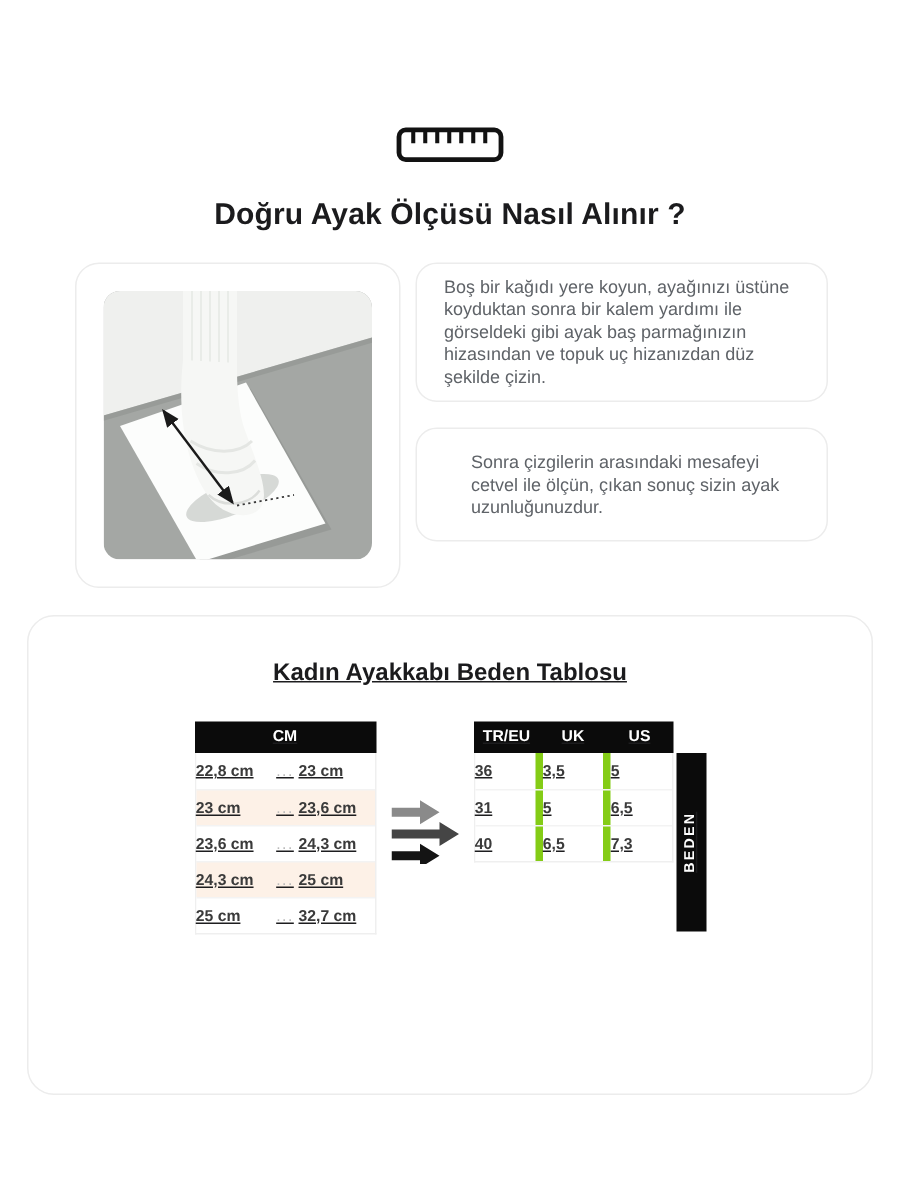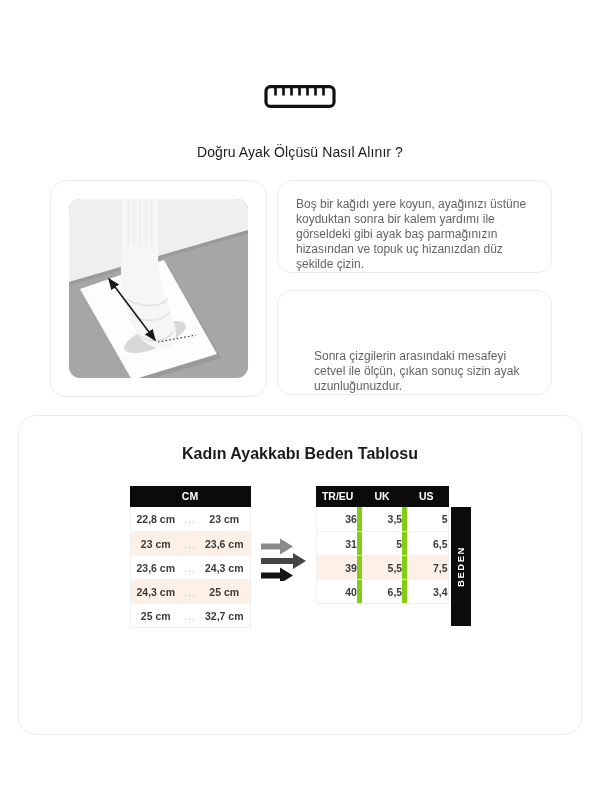--- a/index.html
+++ b/index.html
@@ -1,56 +1,56 @@
 <!DOCTYPE html>
 <html><head>
 <meta charset="utf-8">
 <style>
   * { margin:0; padding:0; box-sizing:border-box; }
   html,body { width:600px; height:800px; background:#ffffff;
     font-family:"Liberation Sans", sans-serif; color:#1d1d1f; overflow:hidden; }
 
   .header { padding-top:84px; text-align:center; }
   .ruler-wrap { display:inline-block; line-height:0; }
-  .page-title { margin-top:31px; font-size:14px; font-weight:normal; color:#1b1b1d; letter-spacing:.1px; }
+  .page-title { margin-top:18px; font-size:20px; font-weight:bold; color:#1b1b1d; letter-spacing:.1px; }
 
   .section-1 { display:flex; margin:20px 48px 0 50px; }
   .img-card { width:217px; height:217px; border:1px solid #ececec; border-radius:16px;
     padding:18px; flex:none; background:#fff; }
   .photo { width:179px; height:179px; border-radius:11px; overflow:hidden; line-height:0; }
 
   .text-col { flex:1; margin-left:10px; display:flex; flex-direction:column; }
   .text-box { border:1px solid #ececec; border-radius:14px; padding:0 18px;
-    color:#5f6368; font-size:12px; line-height:15px; display:flex; align-items:flex-end; background:#fff; }
+    color:#5f6368; font-size:12px; line-height:15px; display:flex; align-items:center; background:#fff; }
   .text-box.first  { height:93px; margin-bottom:17px; }
-  .text-box.second { height:105px;padding-left:36px; }
+  .text-box.second { height:76px;padding-left:36px; }
 
-  .size-card { margin:18px 18px 0; height:320px; border:1px solid #ececec; border-radius:18px; background:#fff; }
+  .size-card { margin:18px 18px 0; height:320px; border:1px solid #ececec; border-radius:18px; background:#fff;text-decoration:underline; }
   .size-card-title { text-align:center; padding-top:29px; font-size:16px; font-weight:bold; color:#1b1b1d; }
   .tables-row { display:flex; justify-content:center; align-items:flex-start; margin-top:23px; }
 
   .tbl-header { background:#0b0b0b; color:#ffffff; height:21px; line-height:21px;
     font-size:10.5px; font-weight:bold; text-align:center; }
   .cm-table { width:121px; flex:none; }
   .tbl-body { border:1px solid #efefef; border-top:none; }
   .cm-row { display:flex; height:24px; align-items:center; font-size:10.5px;
     font-weight:600; color:#3a3a3a; background:#fff; }
-  .cm-row .from, .cm-row .to { flex:1; text-align:center; }
+  .cm-row .from, .cm-row .to { flex:1; text-align:left; }
   .cm-row .sep { width:18px; text-align:center; color:#b9b9b9; font-weight:400; letter-spacing:1px; }
   .alt { background:#fdf1e7 !important; }
   .cm-row + .cm-row, .sz-row + .sz-row { border-top:1px solid #f3f3f3; }
 
   .transfer-wrap { margin:49px 9px 0 10px; line-height:0; flex:none; }
 
   .sz-table { width:133px; flex:none; }
   .sz-header-row { display:flex; background:#0b0b0b; height:21px; }
   .sz-header-row .hcell { flex:1; color:#fff; font-size:10.5px; font-weight:bold;
     text-align:center; line-height:21px; }
   .sz-row { display:flex; height:24px; background:#fff; }
-  .sz-cell { flex:1; font-size:10.5px; font-weight:600; color:#3a3a3a; text-align:right; line-height:24px; }
+  .sz-cell { flex:1; font-size:10.5px; font-weight:600; color:#3a3a3a; text-align:left; line-height:24px; }
   .sz-cell + .sz-cell { border-left:5px solid #84cc16; }
 
   .beden-bar { width:20px; height:119px; background:#0b0b0b; margin:21px 0 0 2px;
     display:flex; align-items:center; justify-content:center; flex:none; }
   .beden-text { transform:rotate(-90deg); color:#ffffff; font-size:9.5px;
     font-weight:bold; letter-spacing:1.5px; white-space:nowrap; }
 </style>
 </head>
 <body>
 
@@ -168,29 +168,24 @@
         <div class="sz-row">
           <span class="sz-cell">36</span>
           <span class="sz-cell">3,5</span>
           <span class="sz-cell">5</span>
         </div>
         <div class="sz-row">
           <span class="sz-cell">31</span>
           <span class="sz-cell">5</span>
           <span class="sz-cell">6,5</span>
         </div>
-        <div class="sz-row alt">
-          <span class="sz-cell">39</span>
-          <span class="sz-cell">5,5</span>
-          <span class="sz-cell">7,5</span>
-        </div>
         <div class="sz-row">
           <span class="sz-cell">40</span>
           <span class="sz-cell">6,5</span>
-          <span class="sz-cell">3,4</span>
+          <span class="sz-cell">7,3</span>
         </div>
       </div>
     </div>
 
     <div class="beden-bar">
       <span class="beden-text">BEDEN</span>
     </div>
 
   </div>
 </div>

